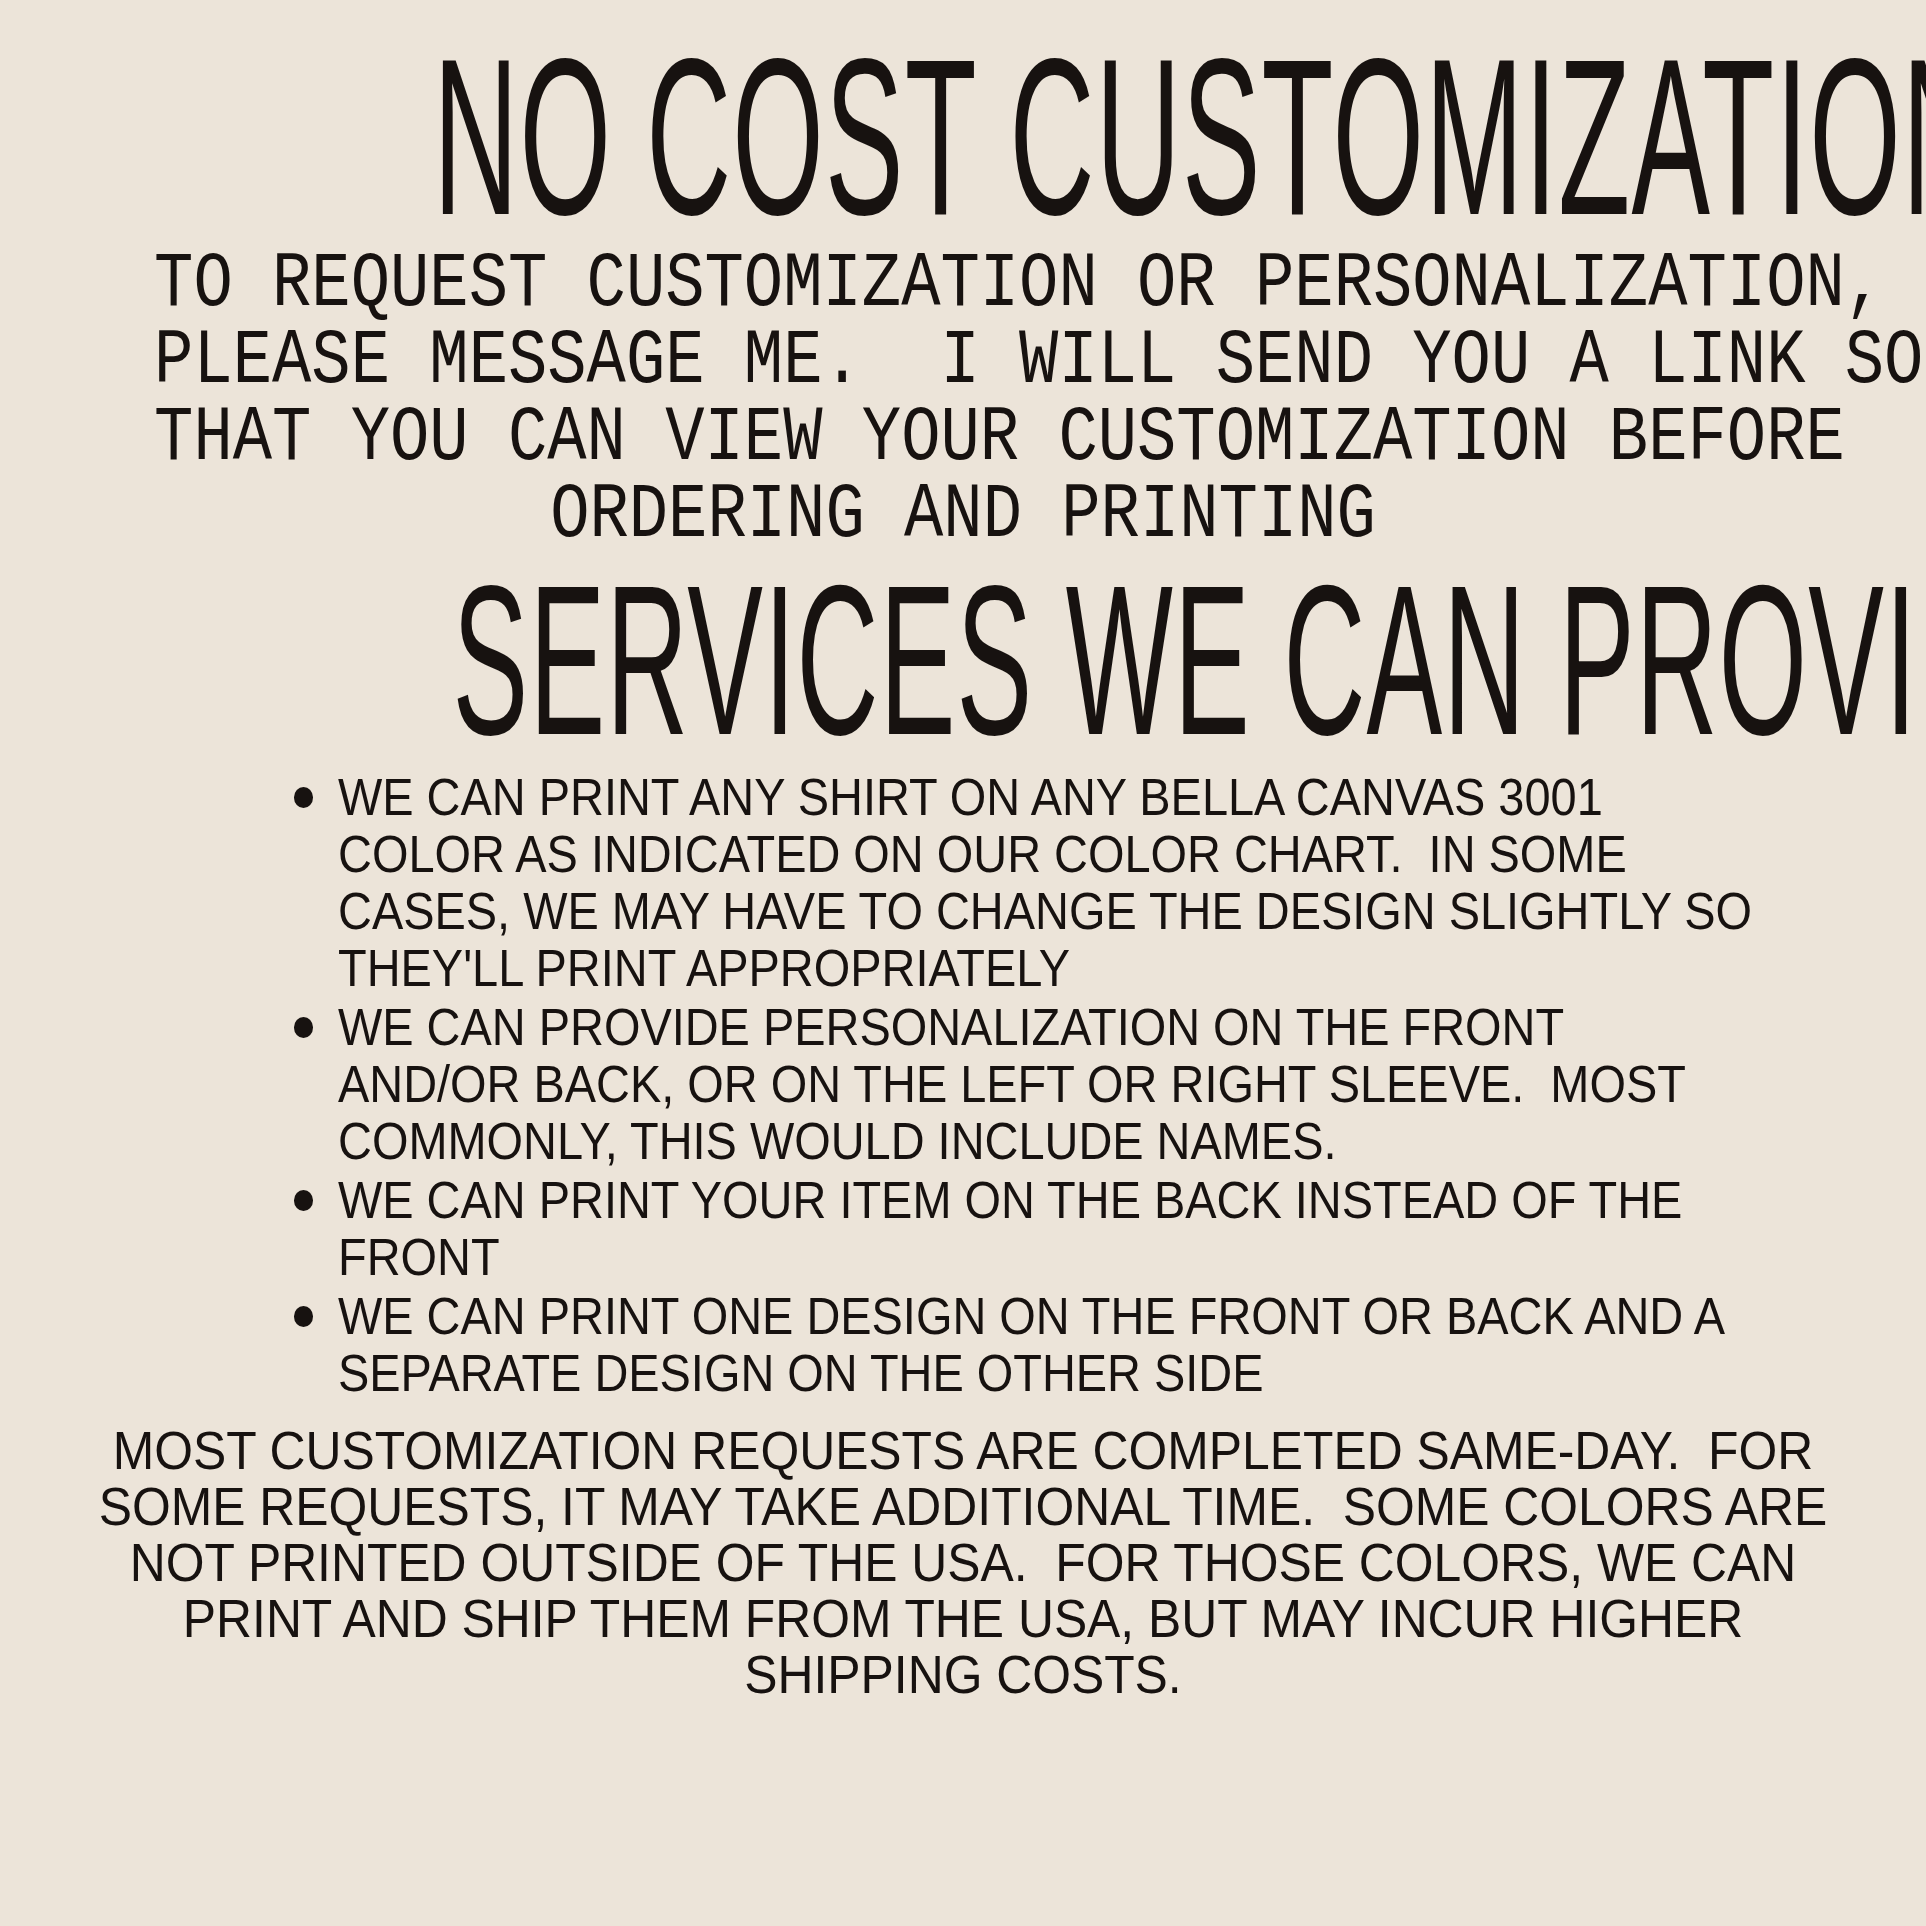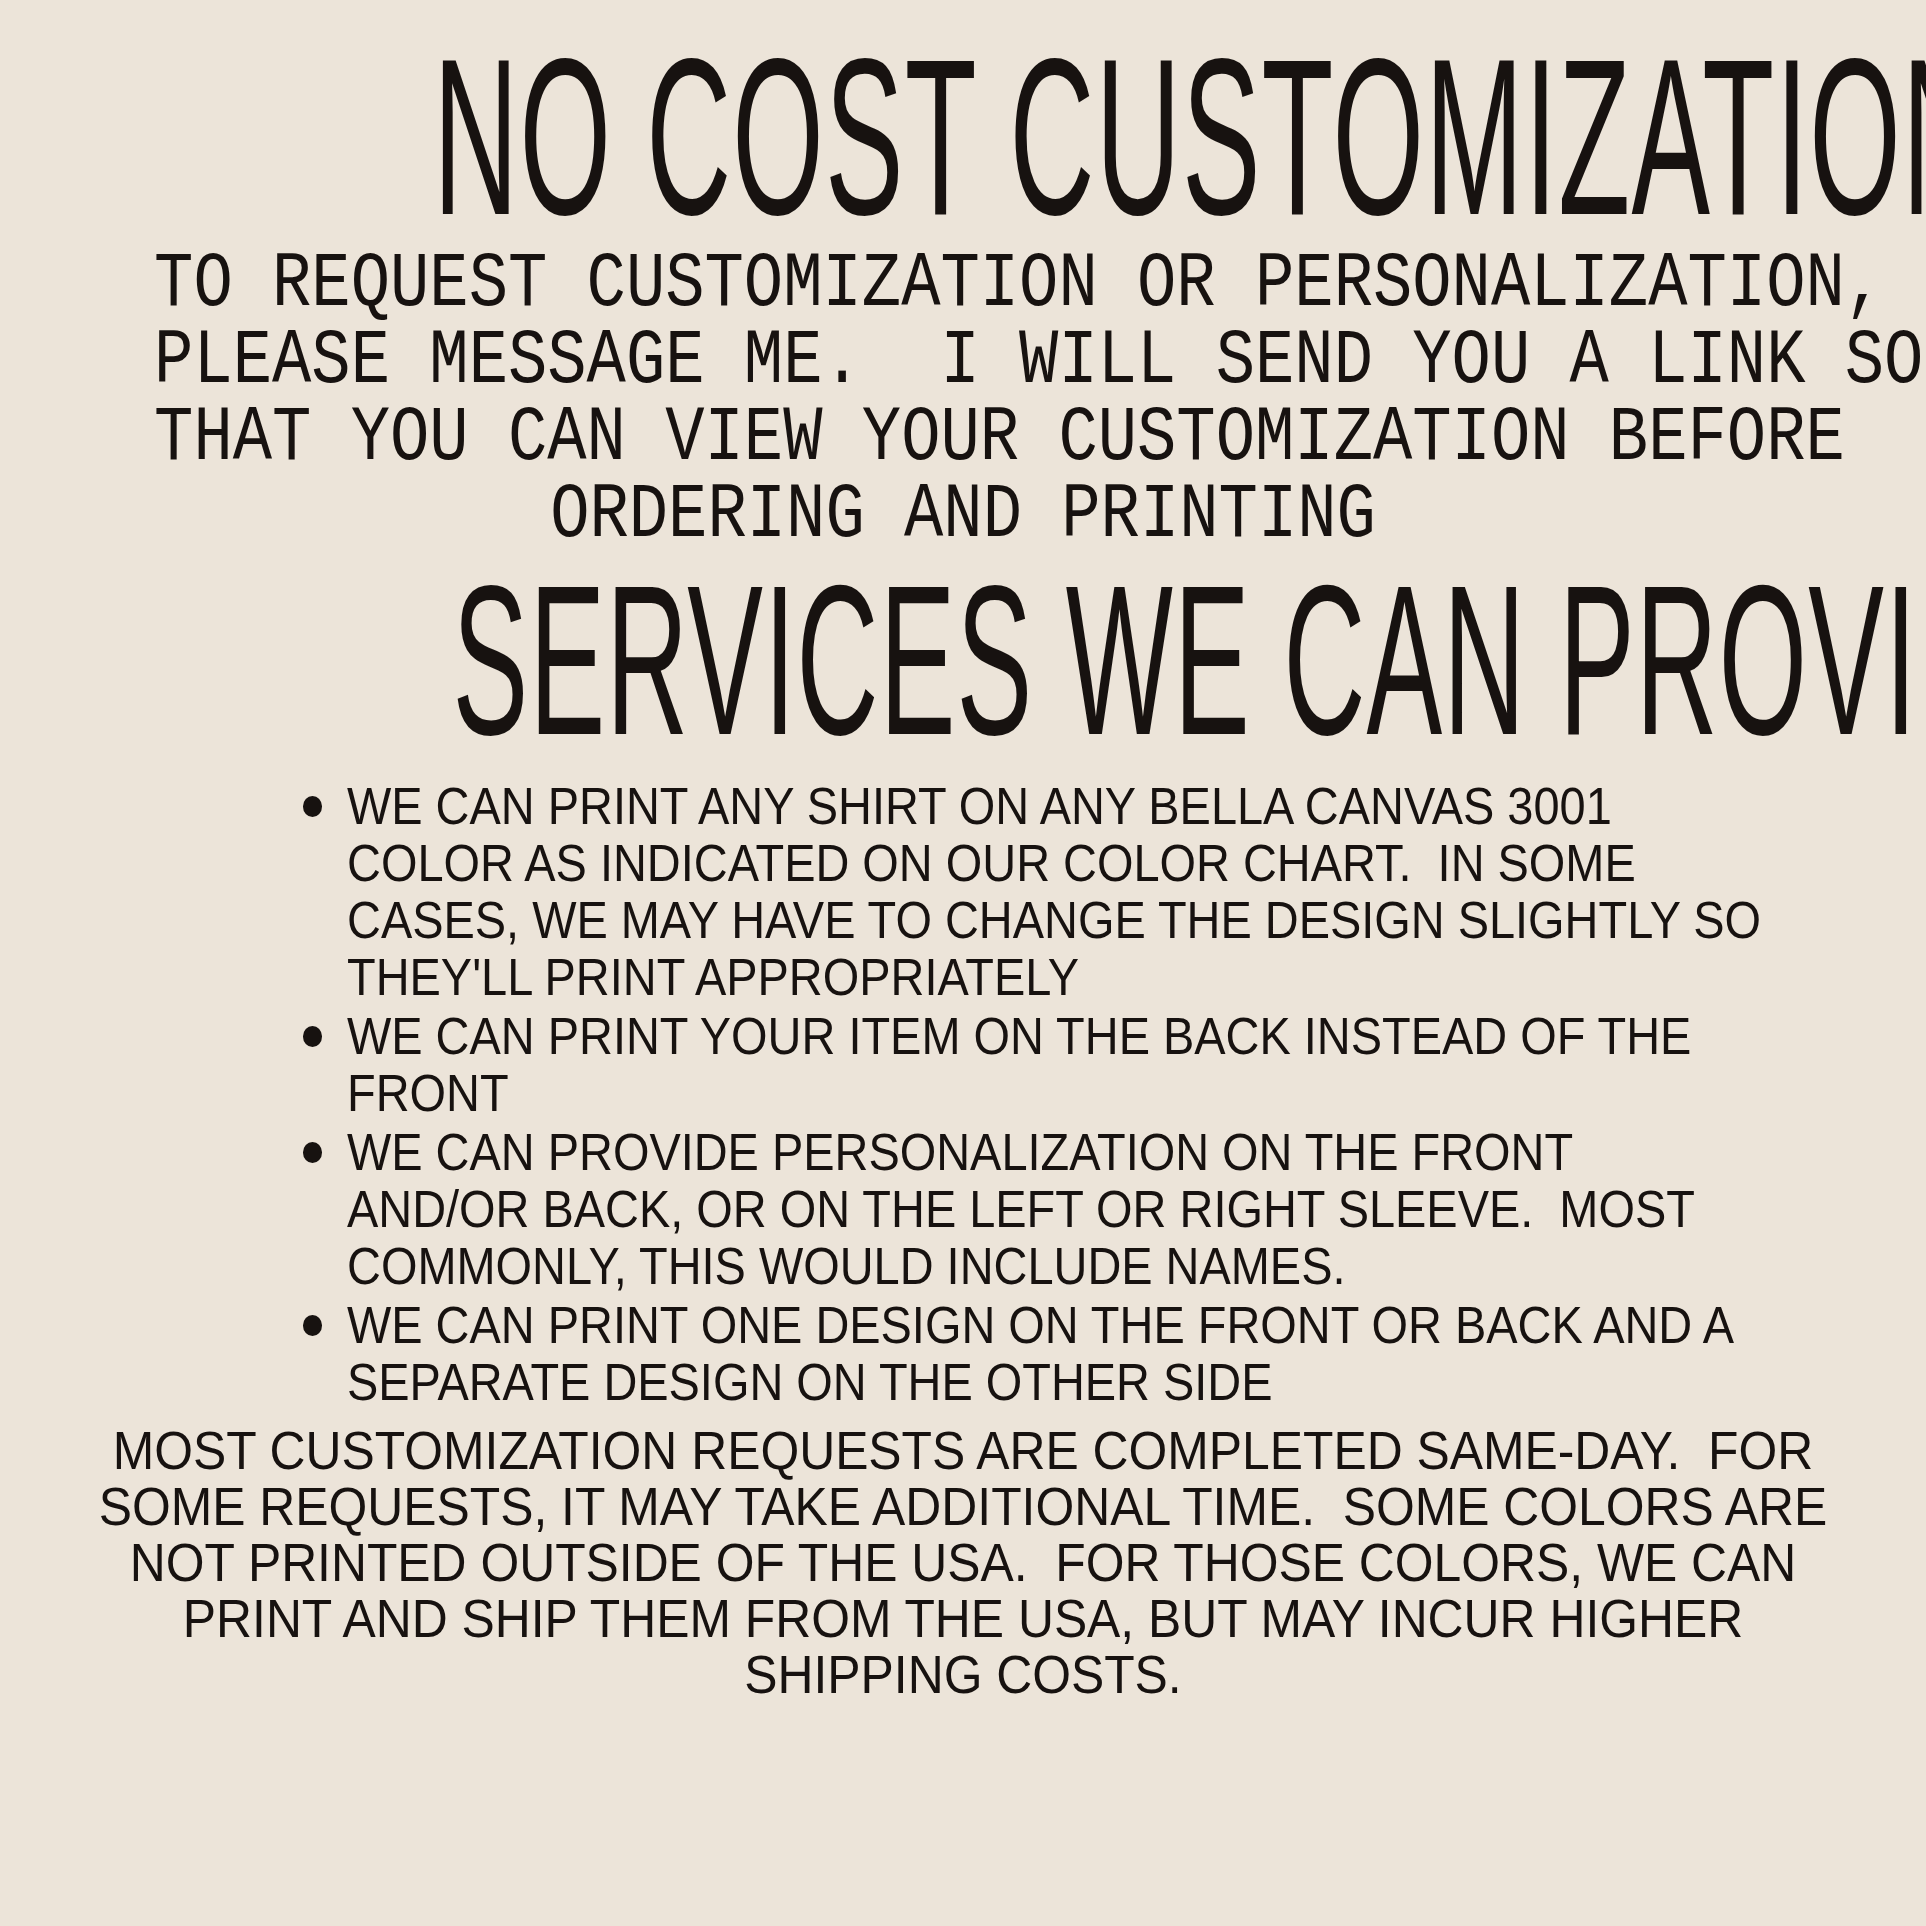--- a/index.html
+++ b/index.html
@@ -71,21 +71,21 @@
     transform-origin: center top;
   }
 
   
   .services-list {
     position: absolute;
     top: 765px;
     left: 0;
     right: 0;
     list-style: none;
-    margin: 13px;
+    margin: 4px;
     padding: 0;
   }
   .service-item {
     position: relative;
     margin: 0 0 2.1px 0;
     padding-left: 334px;
     padding-right: 114px;
   }
   .service-item .dot {
     position: absolute;
@@ -132,29 +132,29 @@
     <li class="service-item">
       <span class="dot"></span>
       <span class="line">WE CAN PRINT ANY SHIRT ON ANY BELLA CANVAS 3001</span>
       <span class="line">COLOR AS INDICATED ON OUR COLOR CHART.  IN SOME</span>
       <span class="line">CASES, WE MAY HAVE TO CHANGE THE DESIGN SLIGHTLY SO</span>
       <span class="line">THEY'LL PRINT APPROPRIATELY</span>
     </li>
 
     <li class="service-item">
       <span class="dot"></span>
-      <span class="line">WE CAN PRINT YOUR ITEM ON THE BACK INSTEAD OF THE</span>
-      <span class="line">FRONT</span>
+      <span class="line">WE CAN PROVIDE PERSONALIZATION ON THE FRONT</span>
+      <span class="line">AND/OR BACK, OR ON THE LEFT OR RIGHT SLEEVE.  MOST</span>
+      <span class="line">COMMONLY, THIS WOULD INCLUDE NAMES.</span>
     </li>
 
     <li class="service-item">
       <span class="dot"></span>
-      <span class="line">WE CAN PROVIDE PERSONALIZATION ON THE FRONT</span>
-      <span class="line">AND/OR BACK, OR ON THE LEFT OR RIGHT SLEEVE.  MOST</span>
-      <span class="line">COMMONLY, THIS WOULD INCLUDE NAMES.</span>
+      <span class="line">WE CAN PRINT YOUR ITEM ON THE BACK INSTEAD OF THE</span>
+      <span class="line">FRONT</span>
     </li>
 
     <li class="service-item">
       <span class="dot"></span>
       <span class="line">WE CAN PRINT ONE DESIGN ON THE FRONT OR BACK AND A</span>
       <span class="line">SEPARATE DESIGN ON THE OTHER SIDE</span>
     </li>
 
   </ul>
 

